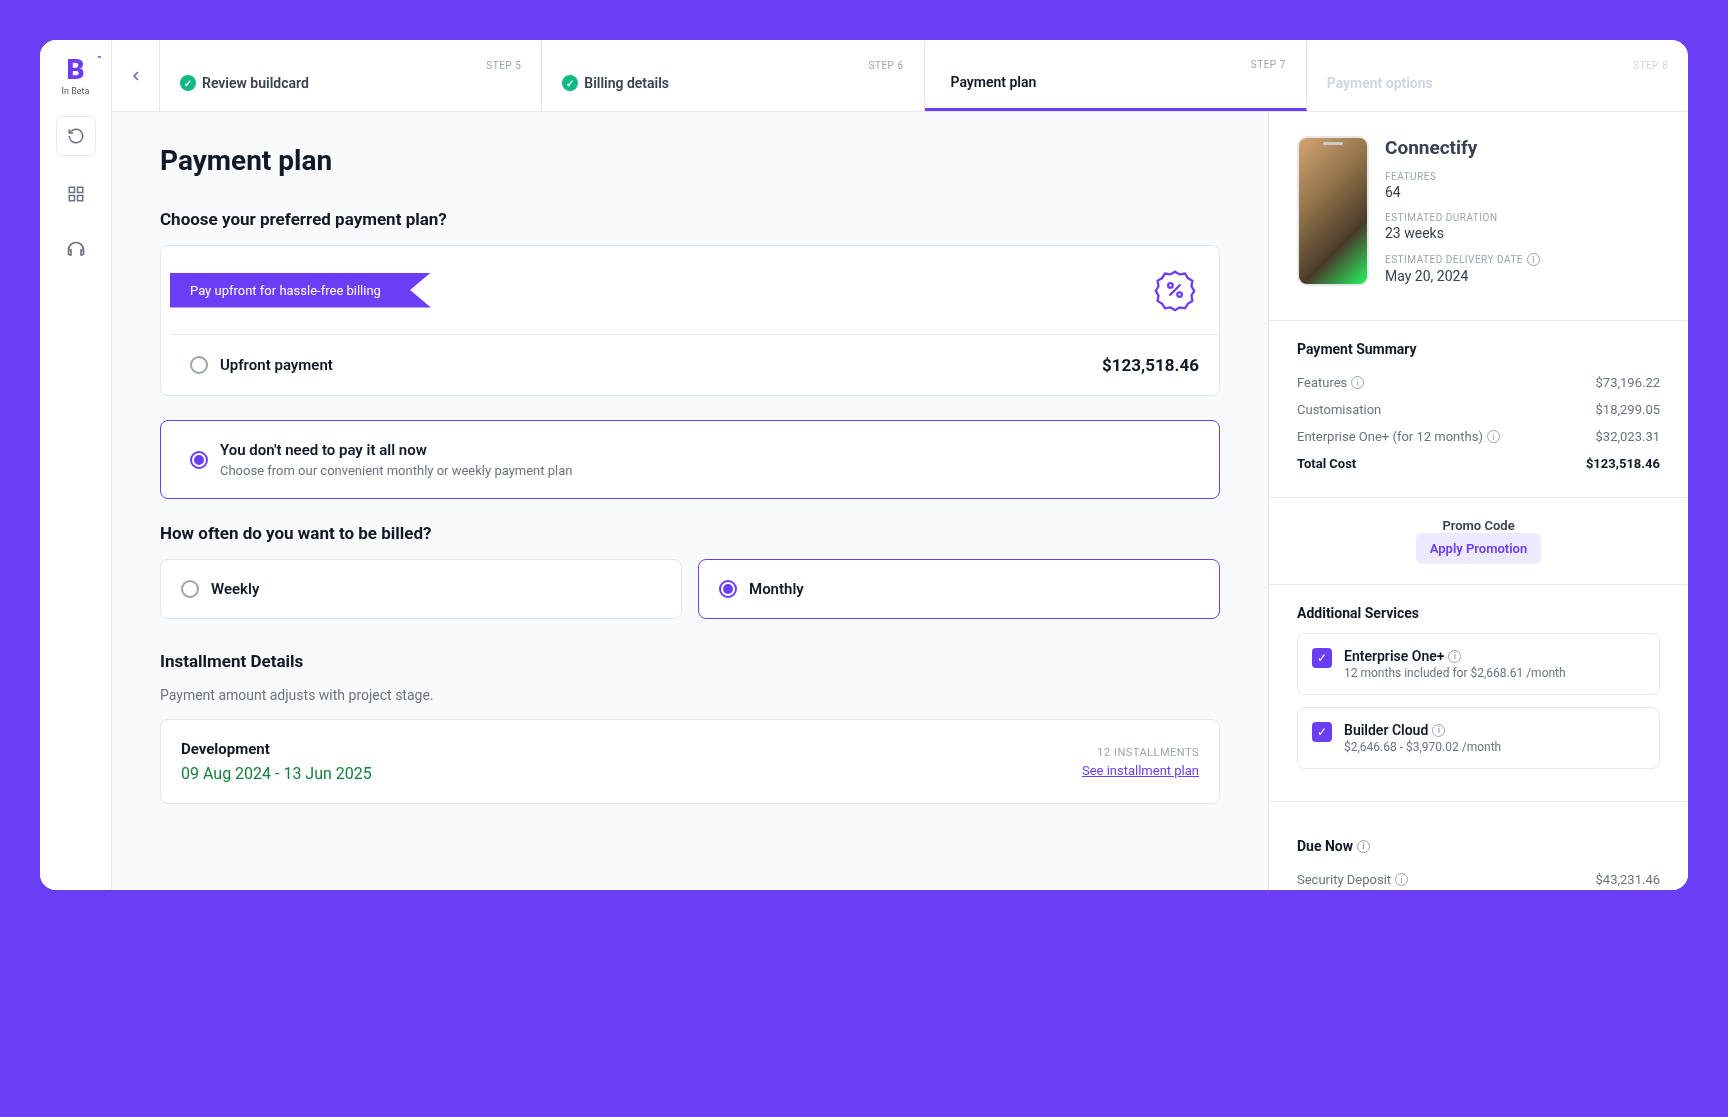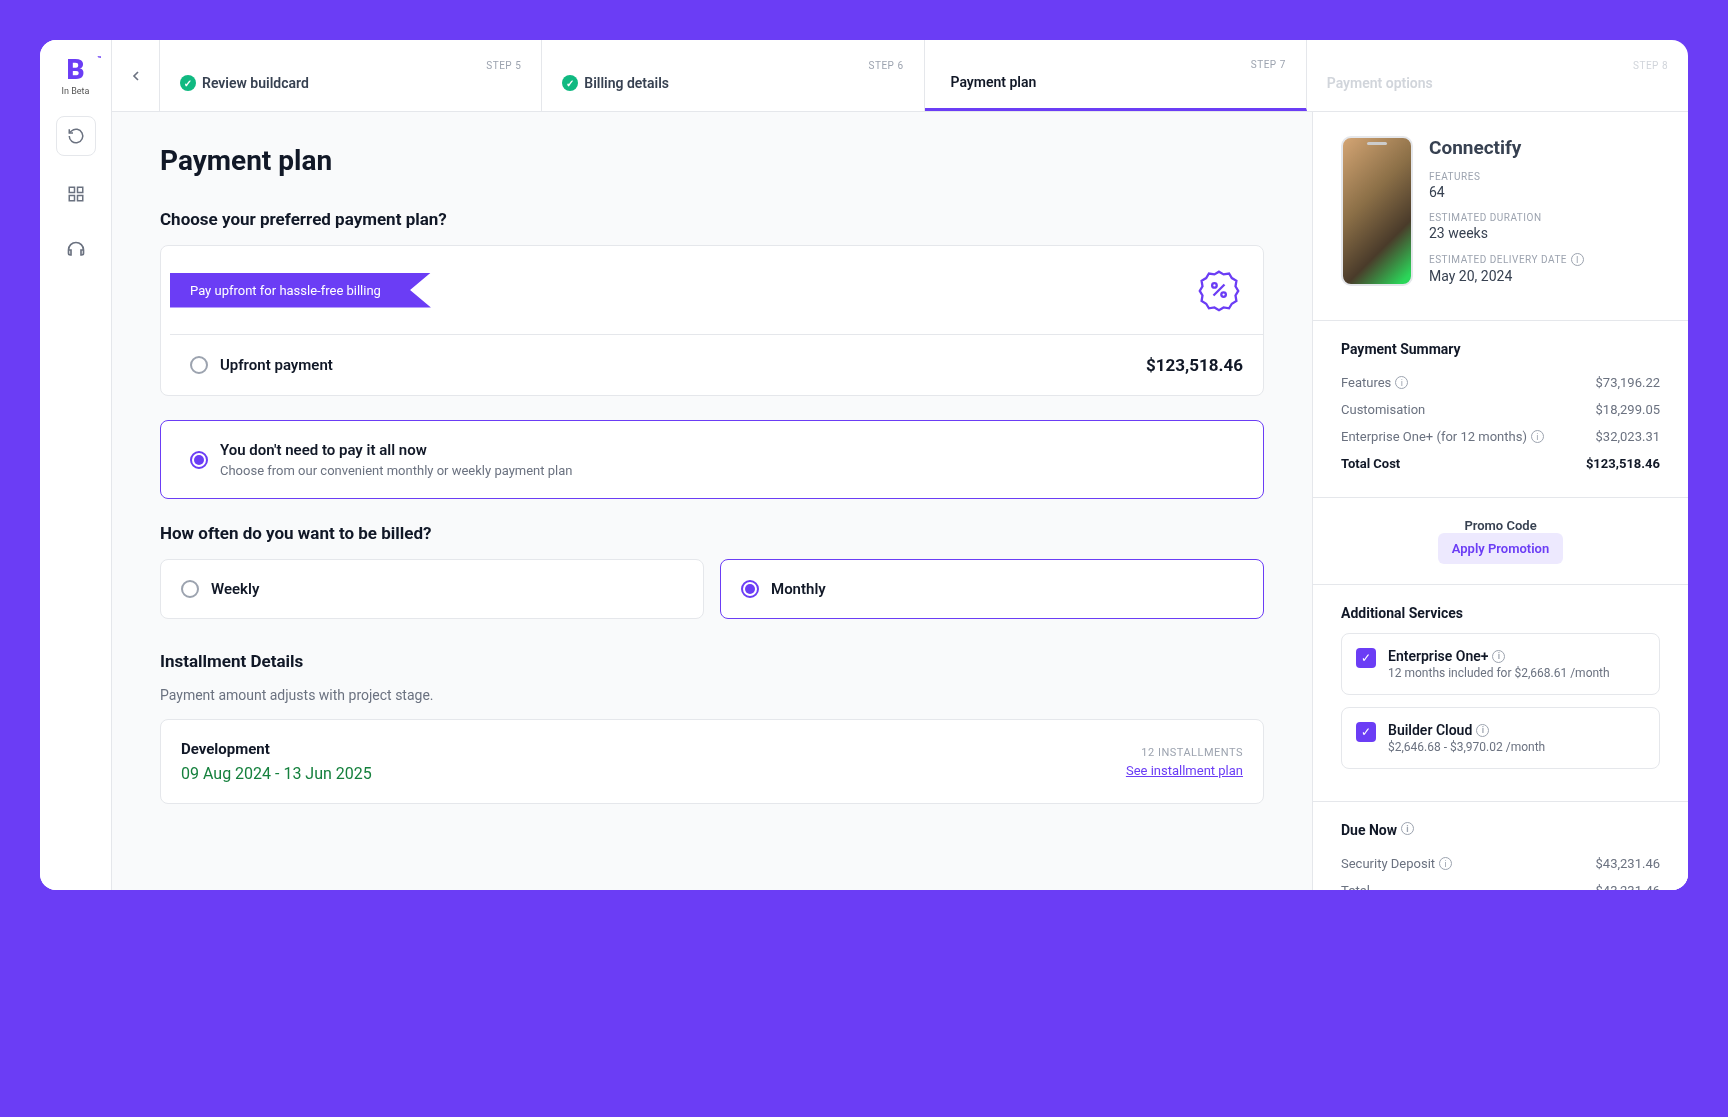--- a/index.html
+++ b/index.html
@@ -20,21 +20,21 @@
     .step.active { border-bottom: 3px solid #6b3df5; }
     .step-num { font-size: 10px; color: #9ca3af; text-transform: uppercase; letter-spacing: 0.5px; margin-bottom: 4px; }
     .step-title { font-size: 14px; font-weight: 600; color: #6b7280; display: flex; align-items: center; gap: 6px; }
     .step.completed .step-title { color: #374151; }
     .step.active .step-title { color: #111827; }
     .step.disabled .step-title { color: #d1d5db; }
     .step.disabled .step-num { color: #d1d5db; }
     .check-circle { width: 16px; height: 16px; background: #10b981; border-radius: 50%; display: inline-flex; align-items: center; justify-content: center; color: #fff; font-size: 10px; }
     .content-area { flex: 1; display: flex; overflow: hidden; background: #f9fafb; }
     .content-main { flex: 1; padding: 32px 48px; overflow-y: auto; }
-    .content-right { width: 376px; border-left: 1px solid #e5e7eb; background: #fff; overflow-y: auto; }
+    .content-right { width: 420px; border-left: 1px solid #e5e7eb; background: #fff; overflow-y: auto; }
     h1 { font-size: 28px; font-weight: 700; color: #111827; margin-bottom: 32px; }
     h2 { font-size: 17px; font-weight: 700; color: #111827; margin-bottom: 16px; }
     .card { background: #fff; border: 1px solid #e5e7eb; border-radius: 8px; margin-bottom: 24px; padding-left: 9px; }
     .ribbon-row { padding: 20px; display: flex; align-items: center; justify-content: space-between; border-bottom: 1px solid #e5e7eb; }
     .ribbon { background: #6b3df5; color: #fff; font-size: 13px; padding: 10px 50px 10px 20px; clip-path: polygon(0 0, 100% 0, 92% 50%, 100% 100%, 0 100%); margin-left: -20px; }
     .discount-badge { width: 48px; height: 48px; display: flex; align-items: center; justify-content: center; }
     .option-row { padding: 20px; display: flex; align-items: center; gap: 12px; cursor: pointer; }
     .radio { width: 18px; height: 18px; border: 2px solid #9ca3af; border-radius: 50%; flex-shrink: 0; display: flex; align-items: center; justify-content: center; }
     .radio.checked { border-color: #6b3df5; }
     .radio.checked::after { content: ''; width: 10px; height: 10px; background: #6b3df5; border-radius: 50%; }
@@ -268,21 +268,21 @@
               <div class="addon-title">
                   <span>Builder Cloud</span>
                   <span class="info-icon">i</span>
                 </div>
               <div class="addon-sub">$2,646.68 - $3,970.02 /month</div>
             </div>
           </div>
         </div>
 
         <div class="section">
-          <div class="section-title" style="display:flex;align-items:flex-start;gap:4px;">
+          <div class="section-title" style="display:flex;align-items:center;gap:4px;margin-top:16px;">
             <span>Due Now</span>
             <span class="info-icon">i</span>
           </div>
           <div class="summary-row">
             <span style="display:flex;align-items:center;gap:4px;">
                 <span>Security Deposit</span>
                 <span class="info-icon">i</span>
               </span>
             <span>$43,231.46</span>
           </div>

